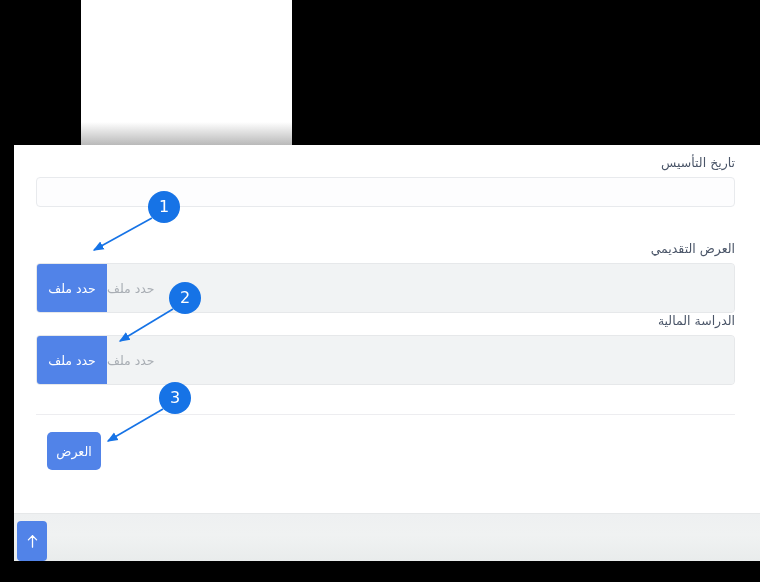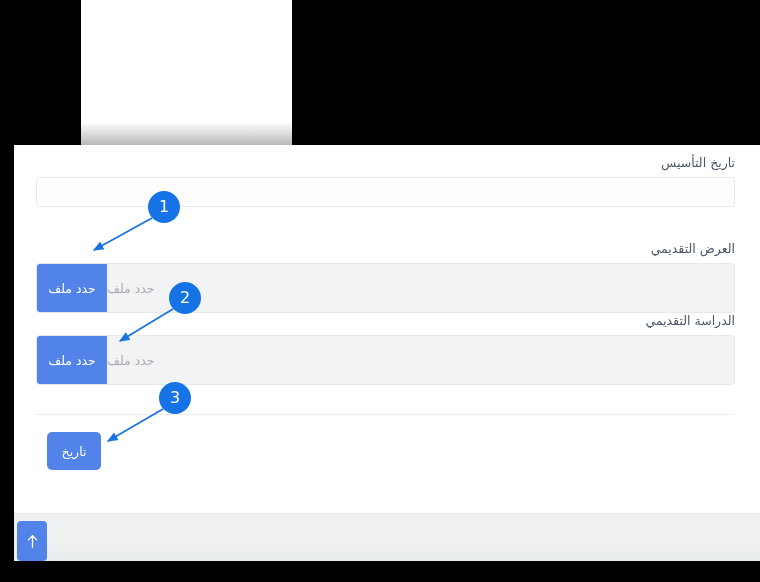--- a/index.html
+++ b/index.html
@@ -227,32 +227,32 @@
       <label class="field-label">العرض التقديمي</label>
       <div class="file-input-row">
         <button class="file-browse-btn">حدد ملف</button>
         <div class="file-name-field">
           <span class="file-placeholder">حدد ملف</span>
         </div>
       </div>
     </div>
 
     <div class="form-group" style="top:168px;">
-      <label class="field-label">الدراسة التقديمي</label>
+      <label class="field-label">الدراسة المالية</label>
       <div class="file-input-row">
         <button class="file-browse-btn">حدد ملف</button>
         <div class="file-name-field">
           <span class="file-placeholder">حدد ملف</span>
         </div>
       </div>
     </div>
 
     <div id="form-divider"></div>
 
-    <button id="submit-button">تاريخ</button>
+    <button id="submit-button">العرض</button>
   </div>
 
   <div id="footer-bar"></div>
 
   <button id="scroll-top-button">
     <span style="display:flex;">
       <svg width="11" height="14" viewBox="0 0 11 14" aria-hidden="true">
         <path d="M5.5 13.2 L5.5 2.2 M5.5 1.6 L1.4 5.9 M5.5 1.6 L9.6 5.9" stroke="#ffffff" stroke-width="1.3" fill="none" stroke-linecap="round" stroke-linejoin="round"></path>
       </svg>
     </span>

